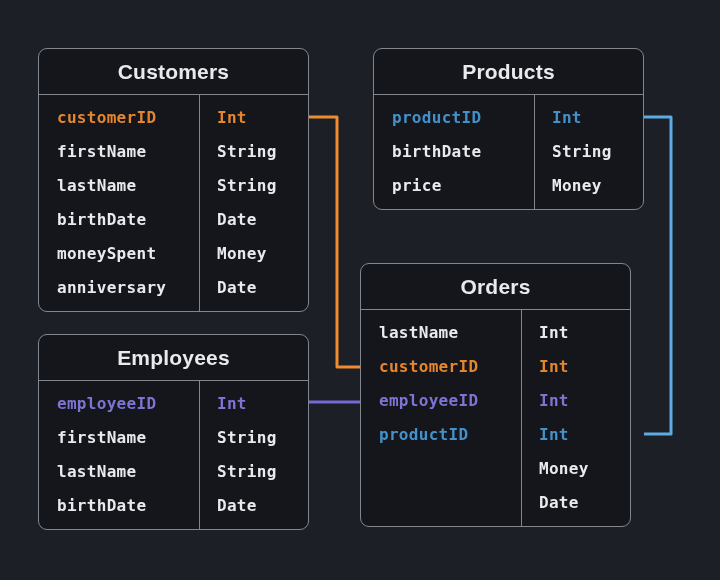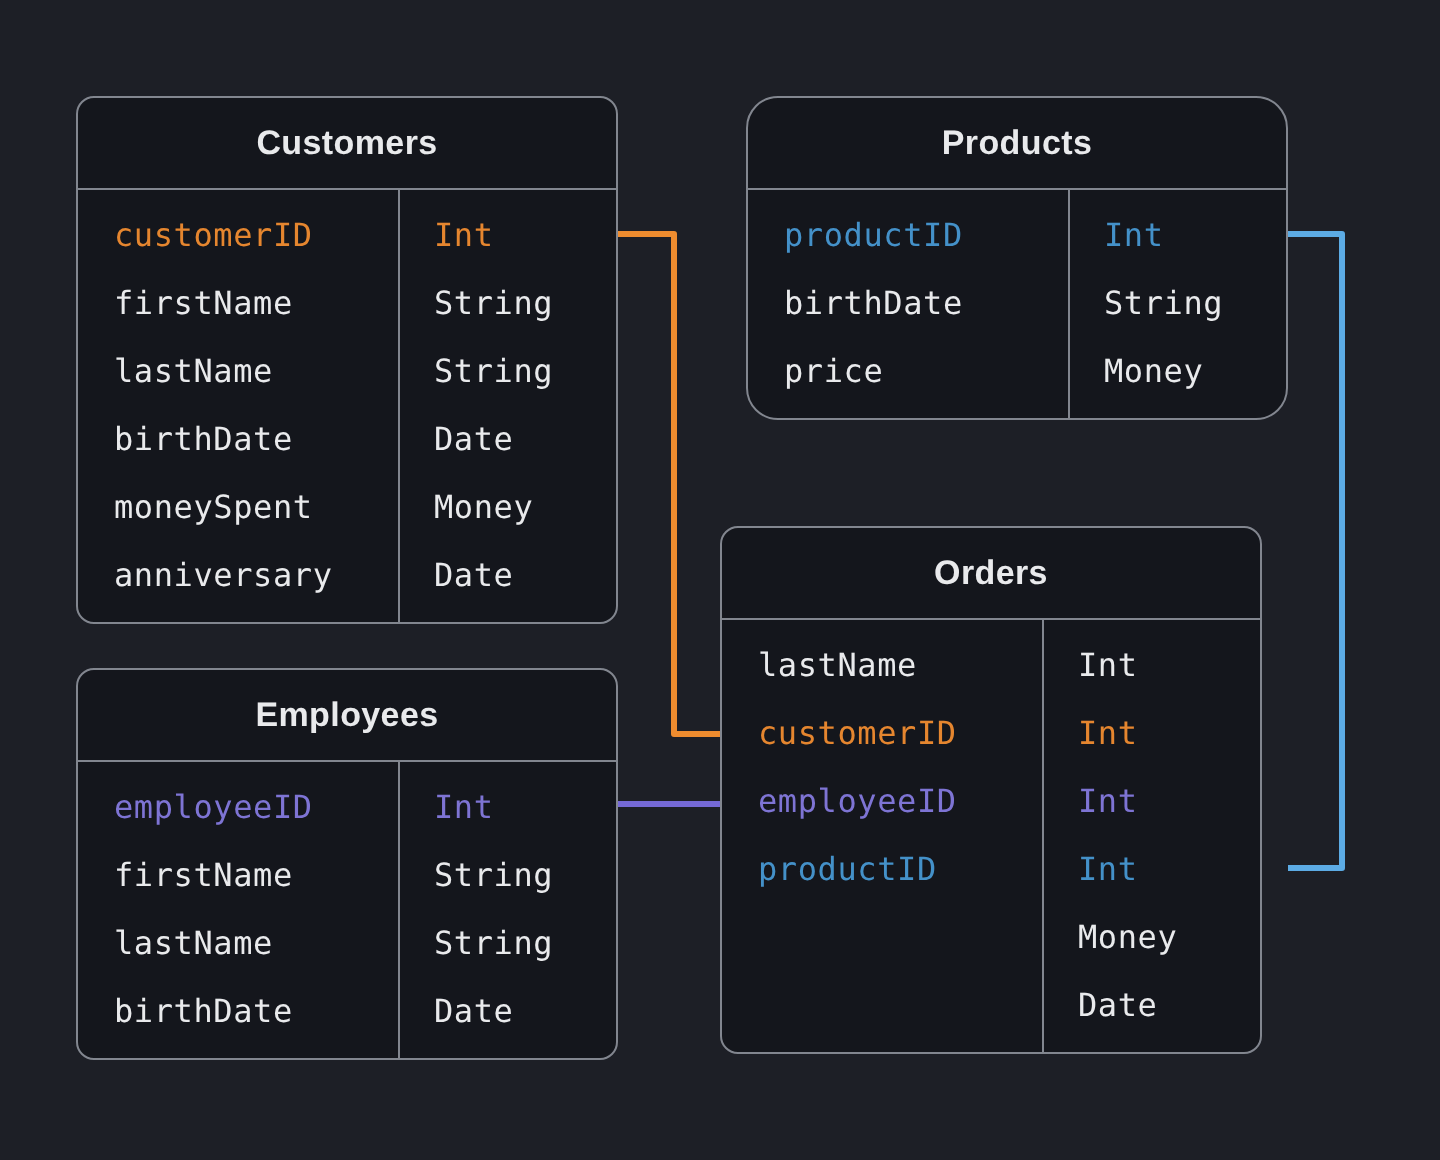--- a/index.html
+++ b/index.html
@@ -37,26 +37,26 @@
     z-index: 1;
   }
   .t-header {
     height: 45px;
     display: flex;
     align-items: center;
     justify-content: center;
     border-bottom: 1.5px solid var(--table_border, #82868f);
     font-family: "Liberation Sans", sans-serif;
     font-weight: 700;
-    font-size: 17px;
+    font-size: 21px;
     letter-spacing: 0.2px;
     color: var(--text, #e9eaec);
   }
   .t-body { display: flex; }
-  .col { padding: 6px 0; box-sizing: border-box; }
+  .col { padding: 6px 0; box-sizing: border-box; font-weight: bold; }
   .colL { width: 160px; }
   .colR { flex: 1; border-left: 1.5px solid var(--table_border, #82868f); }
   .cell {
     height: 34px;
     line-height: 34px;
     font-size: 16px;
     letter-spacing: 0.3px;
     color: var(--text, #e9eaec);
     white-space: nowrap;
     overflow: hidden;
@@ -95,21 +95,21 @@
         <div class="cell c-orange">Int</div>
         <div class="cell">String</div>
         <div class="cell">String</div>
         <div class="cell">Date</div>
         <div class="cell">Money</div>
         <div class="cell">Date</div>
       </div>
     </div>
   </div>
 
-  <div class="erd-table" style="left:373px; top:48px;border-radius:16px;">
+  <div class="erd-table" style="left:373px; top:48px;">
     <div class="t-header">
       <span>Products</span>
     </div>
     <div class="t-body">
       <div class="col colL">
         <div class="cell c-blue">productID</div>
         <div class="cell">birthDate</div>
         <div class="cell">price</div>
       </div>
       <div class="col colR">

